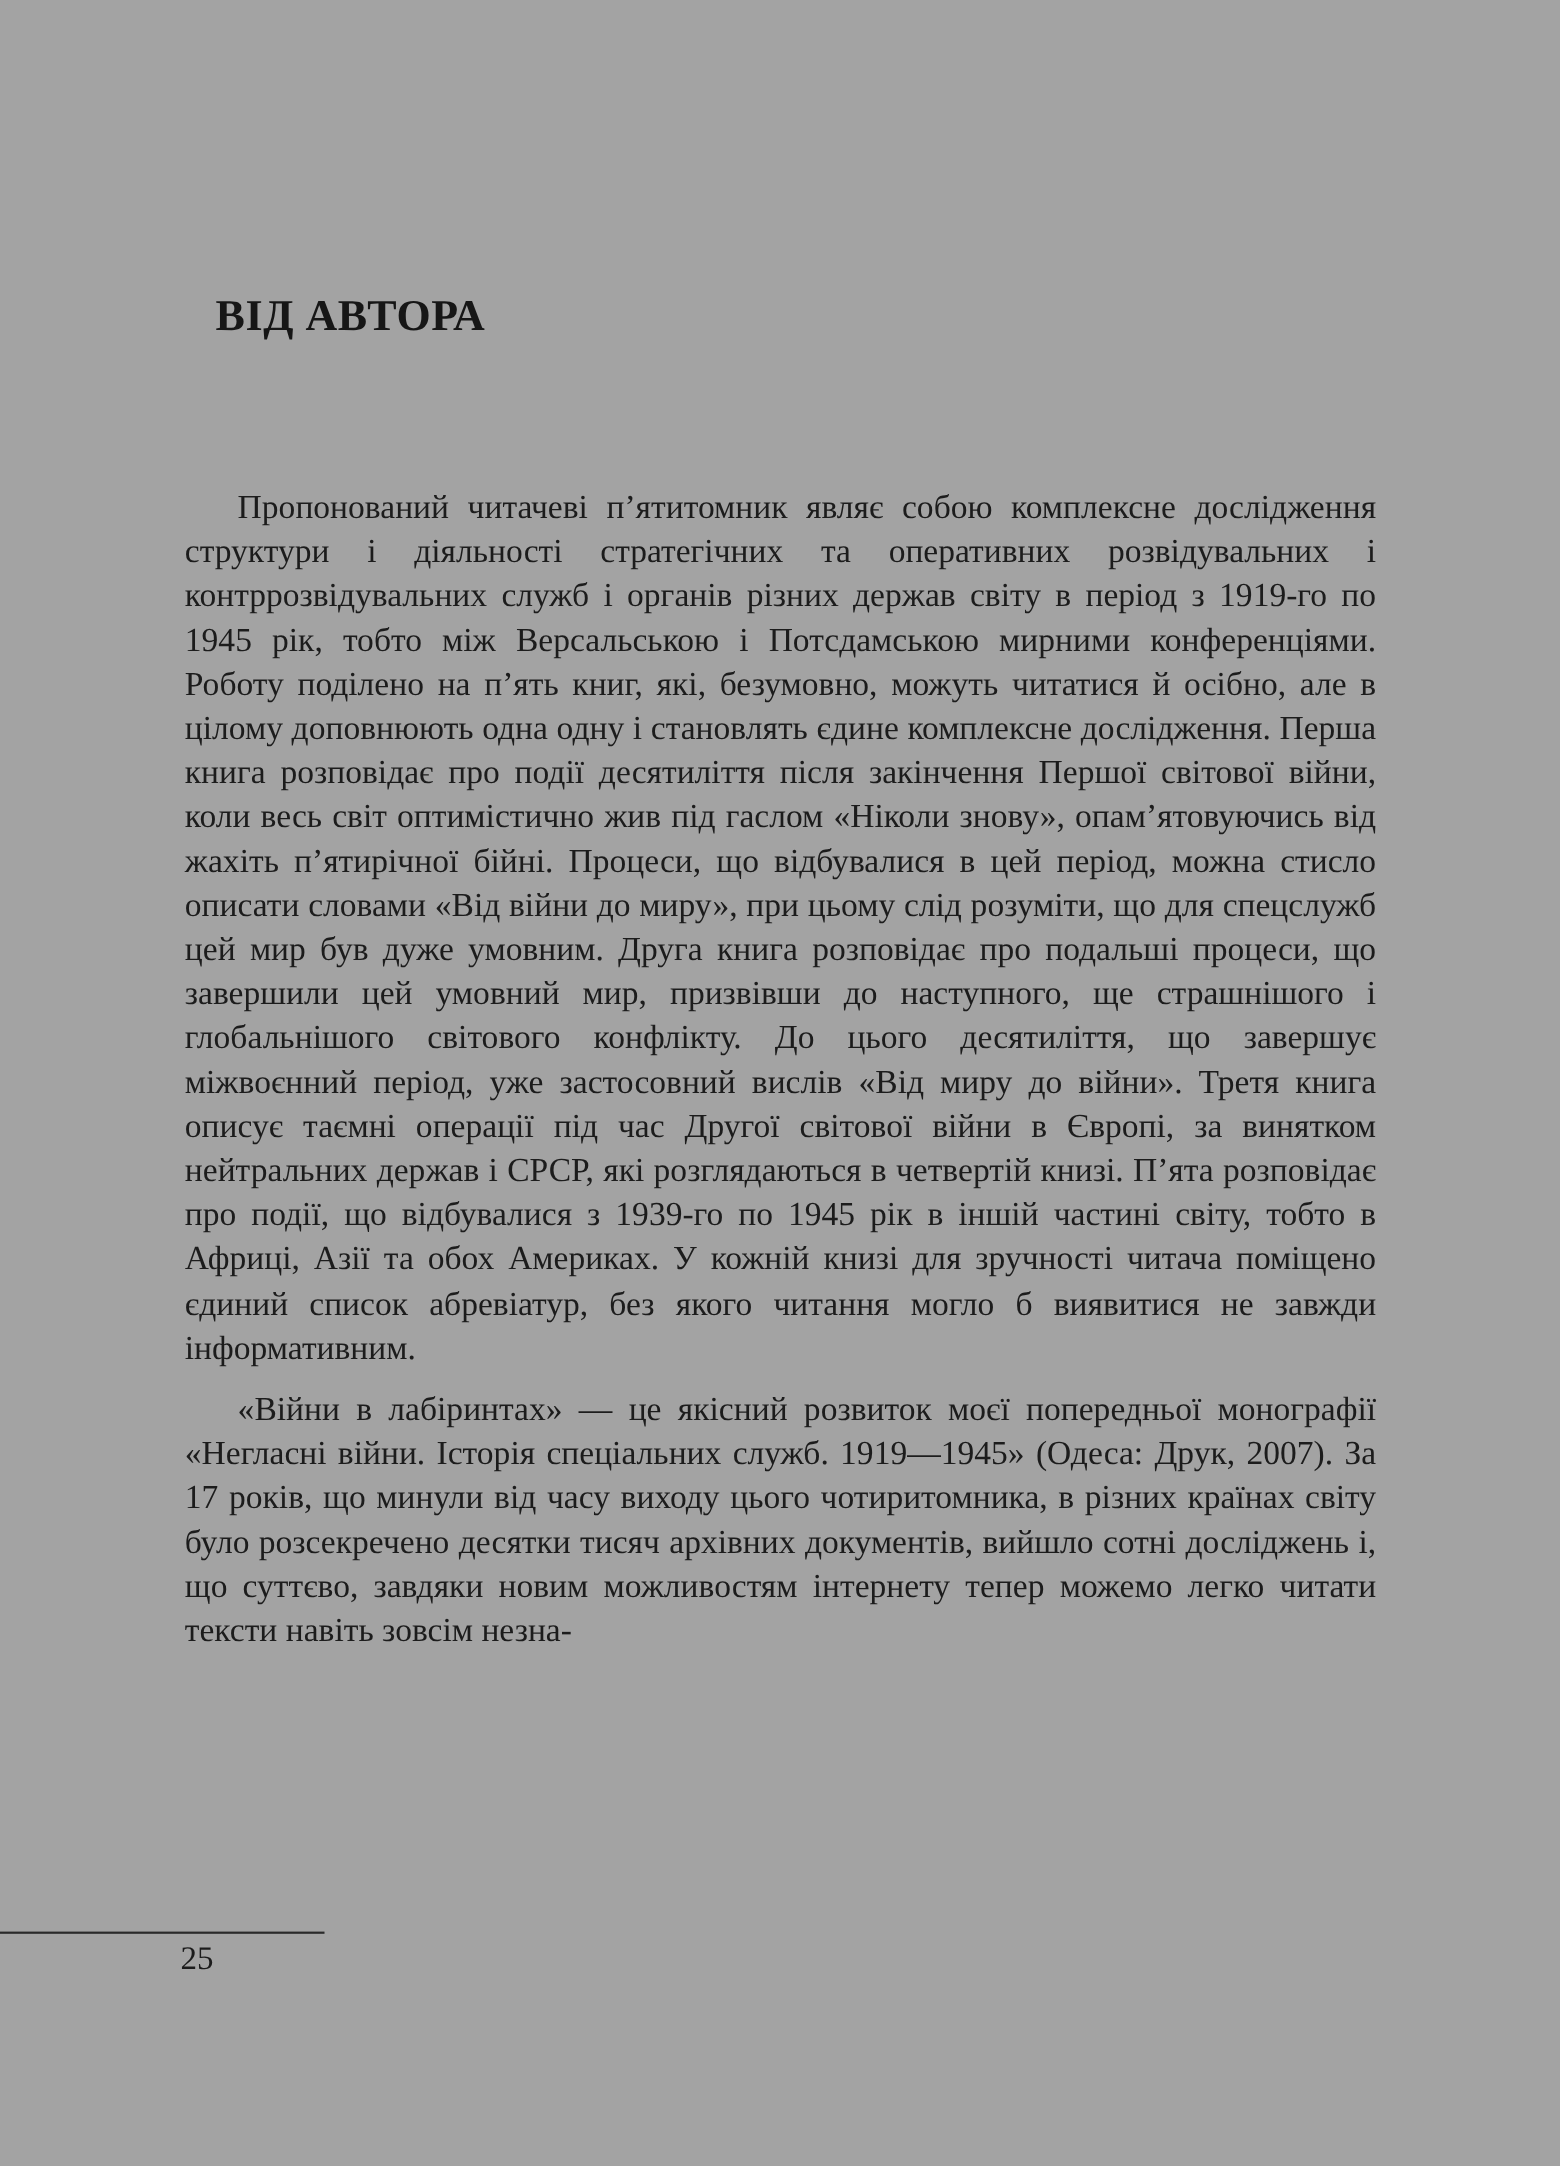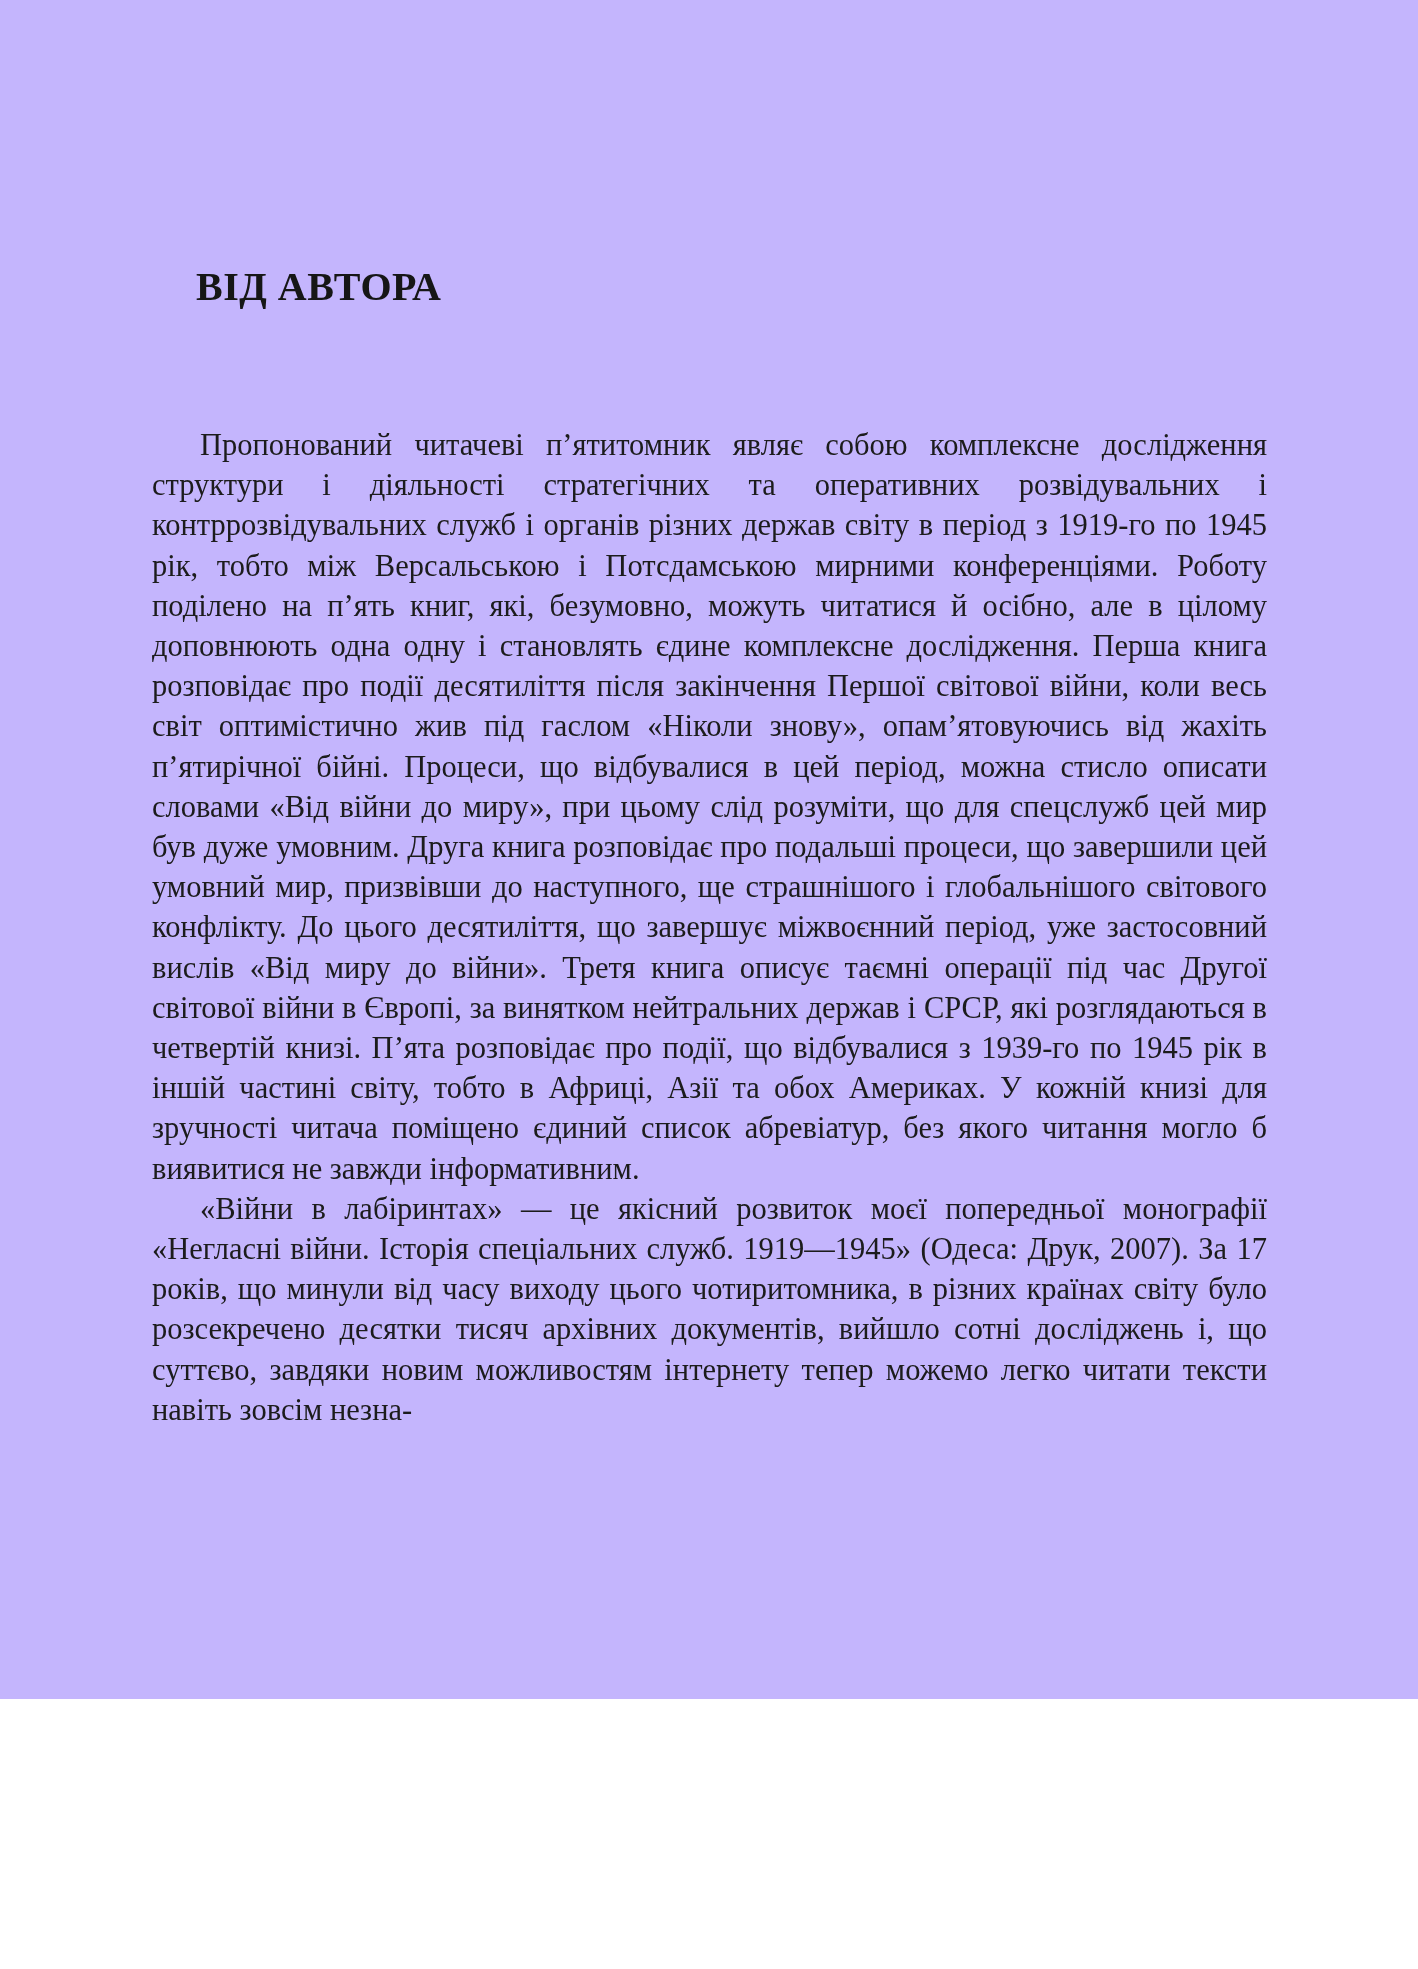--- a/index.html
+++ b/index.html
@@ -3,22 +3,22 @@
 <meta charset="utf-8">
 <style>
   html, body {
     margin: 0;
     padding: 0;
     background: #ffffff;
   }
   .page {
     position: relative;
     width: 1418px;
-    height: 1699px;
-    background: #c4b5fd;
+    height: 1969px;
+    background: #a3a3a3;
     overflow: hidden;
     font-family: "Liberation Serif", "DejaVu Serif", serif;
     color: #1a1a1a;
     box-sizing: border-box;
     padding-left: 44px;
   }
 
   
   .chapter-heading {
     position: absolute;
@@ -39,21 +39,21 @@
     top: 425px;
     width: 1115px;
     font-size: 30.5px;
     line-height: 40.2px;
     text-align: justify;
     text-justify: inter-word;
     color: #1c1c1c;
     -webkit-font-smoothing: antialiased;
   }
   .text-block p {
-    margin: 0;
+    margin: 16px;
     text-indent: 48px;
     text-align: justify;
   }
   .text-block p.last-visible {
     
   }
 
   
   .footer-rule {
     position: absolute;

